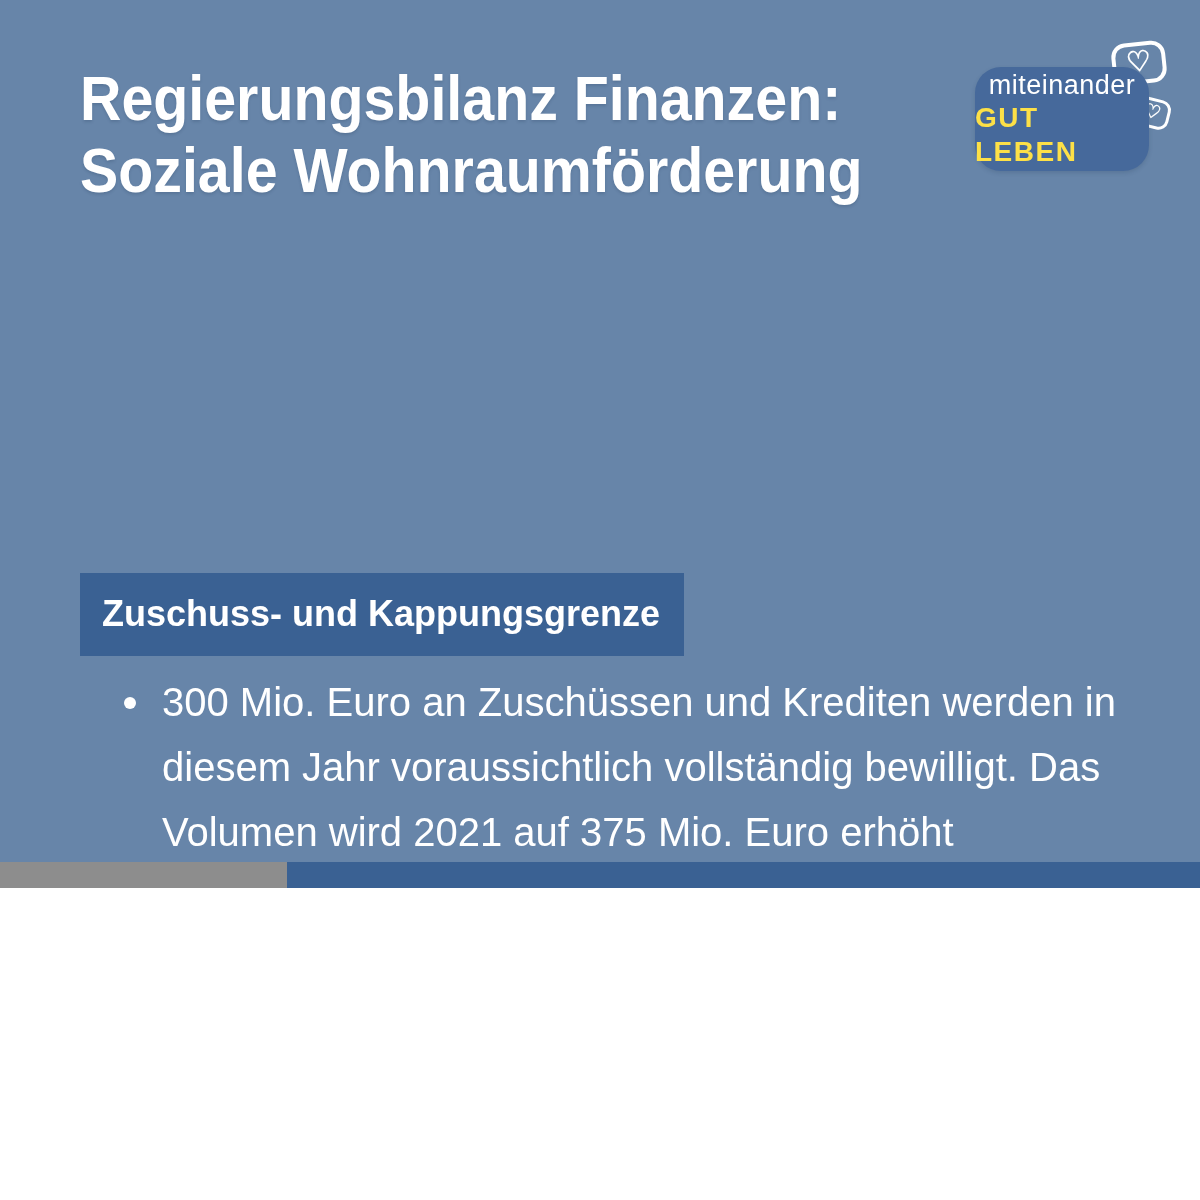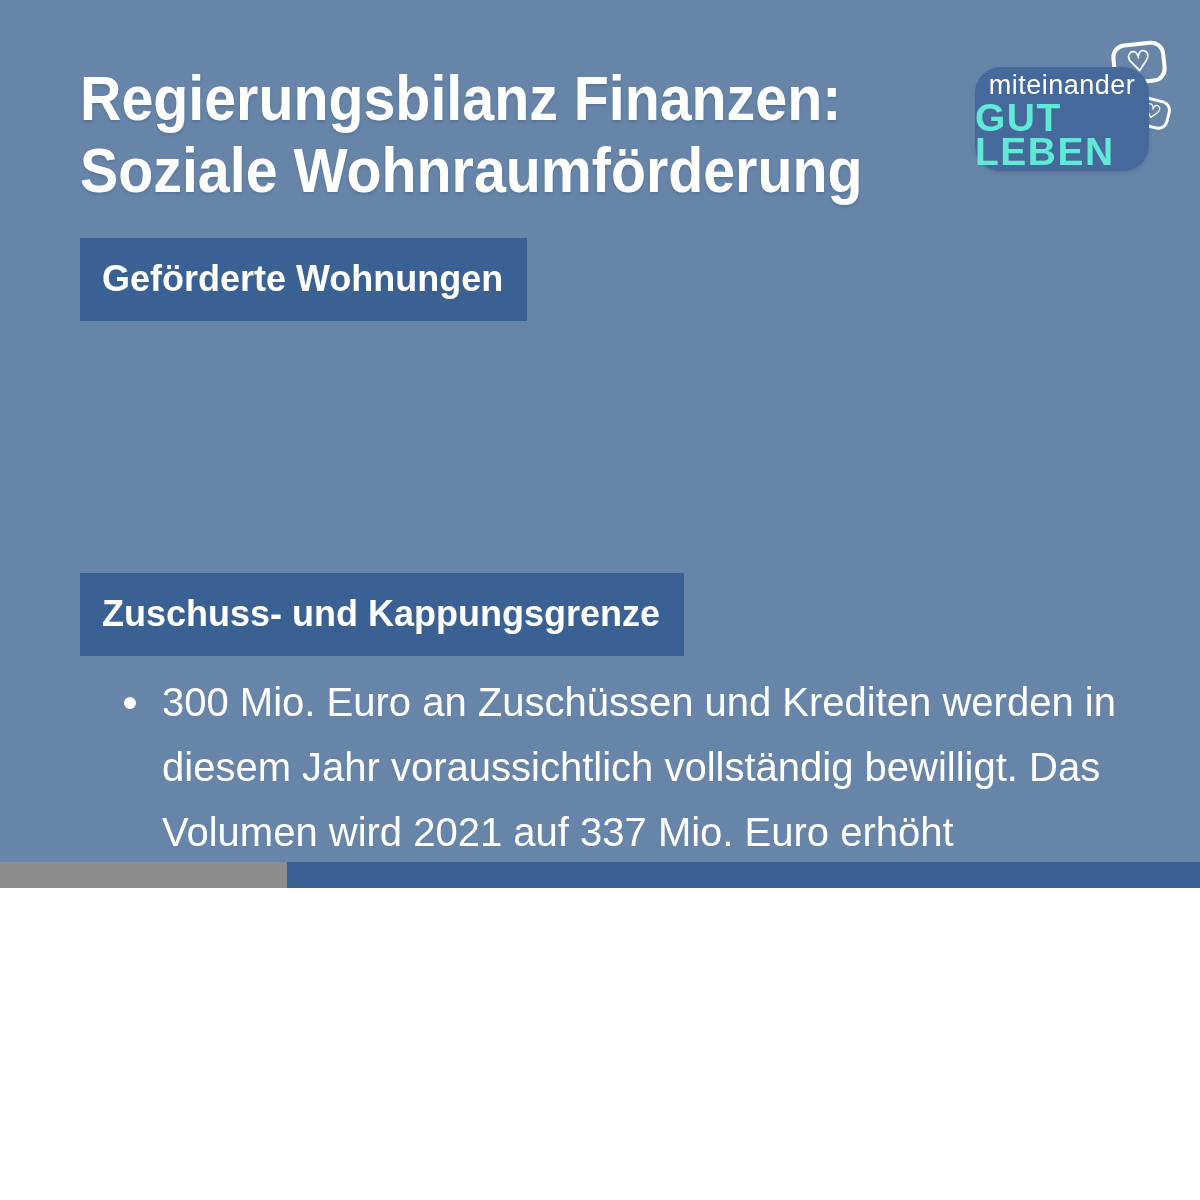--- a/index.html
+++ b/index.html
@@ -45,23 +45,23 @@
     box-shadow: 0 2px 4px rgba(30,50,80,0.18);
   }
   .logo-line1 {
     color: #FFFFFF;
     font-weight: normal;
     font-size: 27px;
     line-height: 32px;
     letter-spacing: 0.5px;
   }
   .logo-line2 {
-    color: #5eead4;
+    color: #fde047;
     font-weight: bold;
-    font-size: 39px;
+    font-size: 28px;
     line-height: 34px;
     letter-spacing: 1.5px;
   }
   .bubble {
     position: absolute;
     border: 4px solid #FFFFFF;
     background: transparent;
     display: flex;
     align-items: center;
     justify-content: center;
@@ -181,24 +181,23 @@
   </div>
   <div class="bubble bubble-small">
     <span class="heart-glyph">♡</span>
   </div>
 
   <div class="logo-box">
     <div class="logo-line1">miteinander</div>
     <div class="logo-line2">GUT LEBEN</div>
   </div>
 
-  <div class="section-label label-1">Geförderte Wohnungen</div>
 
   <div class="section-label label-2">Zuschuss- und Kappungsgrenze</div>
   <ul class="bullets bullets-2">
-    <li>300 Mio. Euro an Zuschüssen und Krediten werden in diesem Jahr voraussichtlich vollständig bewilligt. Das Volumen wird 2021 auf 337 Mio. Euro erhöht</li>
+    <li>300 Mio. Euro an Zuschüssen und Krediten werden in diesem Jahr voraussichtlich vollständig bewilligt. Das Volumen wird 2021 auf 375 Mio. Euro erhöht</li>
   </ul>
 
 
   <div class="footer-bar-gray"></div>
   <div class="footer-bar-blue"></div>
 
 </div>
 
 </body></html>

